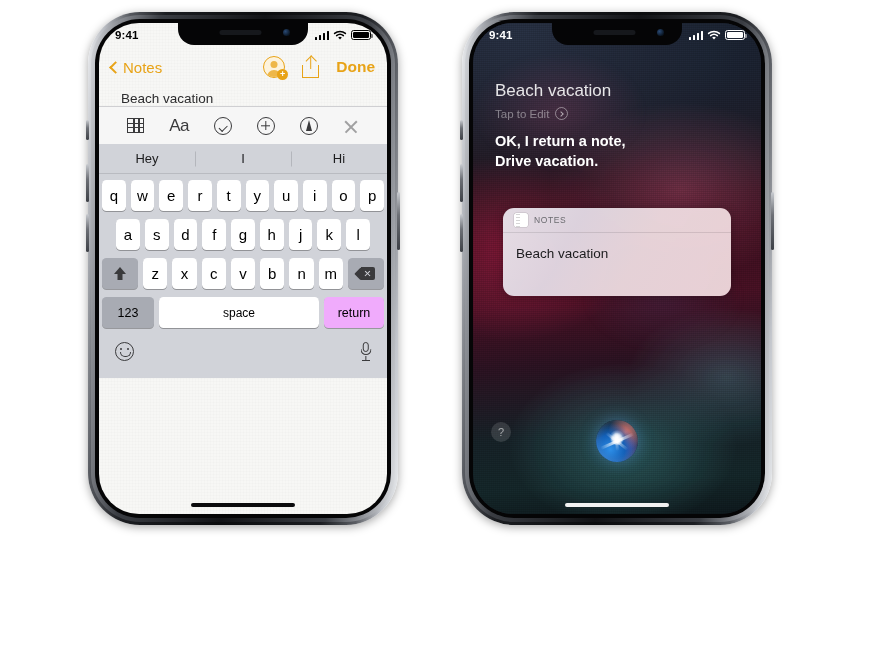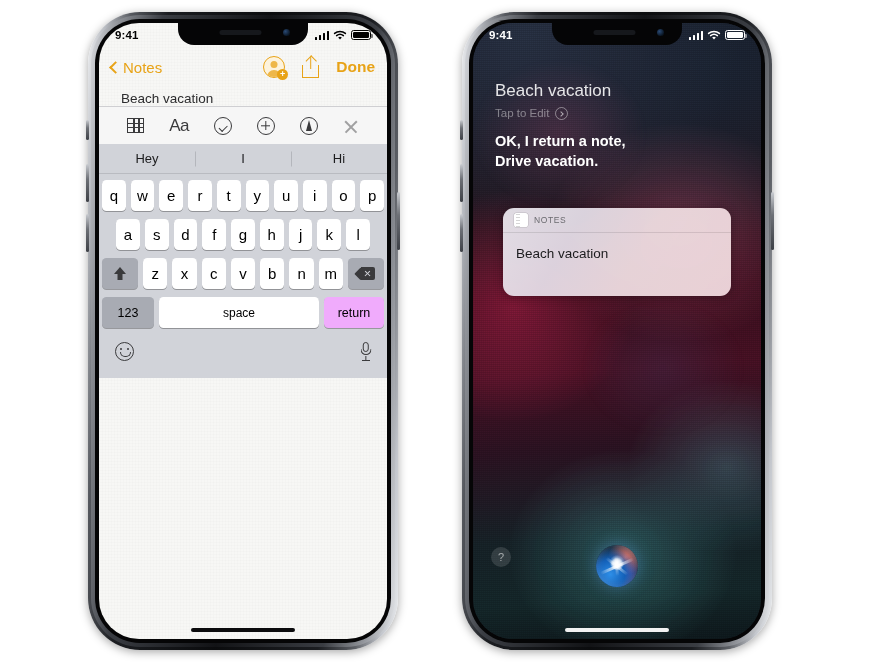--- a/index.html
+++ b/index.html
@@ -5,21 +5,21 @@
   * { box-sizing: border-box; margin: 0; padding: 0; }
   html, body {
     width: 880px; height: 662px;
     background: #ffffff;
     font-family: "Liberation Sans", sans-serif;
     overflow: hidden;
   }
   .stage { position: relative; width: 880px; height: 662px; }
 
   
-  .phone { position: absolute; width: 310px; height: 638px; top: 12px; }
+  .phone { position: absolute; width: 310px; height: 513px; top: 12px; }
   .phone.left  { left: 88px; }
   .phone.right { left: 462px; }
 
   .frame-outer {
     position: absolute; inset: 0; border-radius: 52px;
     background: linear-gradient(95deg,
       #f2f3f5 0%, #b9bcc2 5%, #55585e 12%, #1b1d21 22%,
       #0b0c0e 50%, #1b1d21 78%, #5a5d63 88%, #c3c6cc 95%, #eceef0 100%);
     box-shadow: 0 2px 10px rgba(0,0,0,.35);
   }
@@ -288,21 +288,21 @@
   }
 
   .siri-content { position: absolute; inset: 0; z-index: 10; padding: 0 22px; }
 
   .siri-query-title {
     position: absolute; top: 58px; left: 22px;
     font-size: 17px; color: rgba(255,255,255,.88); font-weight: 400;
   }
   .siri-tap-edit {
     position: absolute; top: 84px; left: 22px;
-    display: flex; align-items: flex-start; gap: 6px;
+    display: flex; align-items: center; gap: 6px;
     font-size: 11.5px; color: rgba(255,255,255,.42); cursor: pointer;
   }
   .tap-chev {
     width: 13px; height: 13px; border-radius: 50%;
     border: 1px solid rgba(255,255,255,.42);
     display: flex; align-items: center; justify-content: center;
   }
   .tap-chev i {
     width: 4px; height: 4px; border-right: 1.2px solid rgba(255,255,255,.6);
     border-top: 1.2px solid rgba(255,255,255,.6); transform: rotate(45deg); margin-left:-1px;

